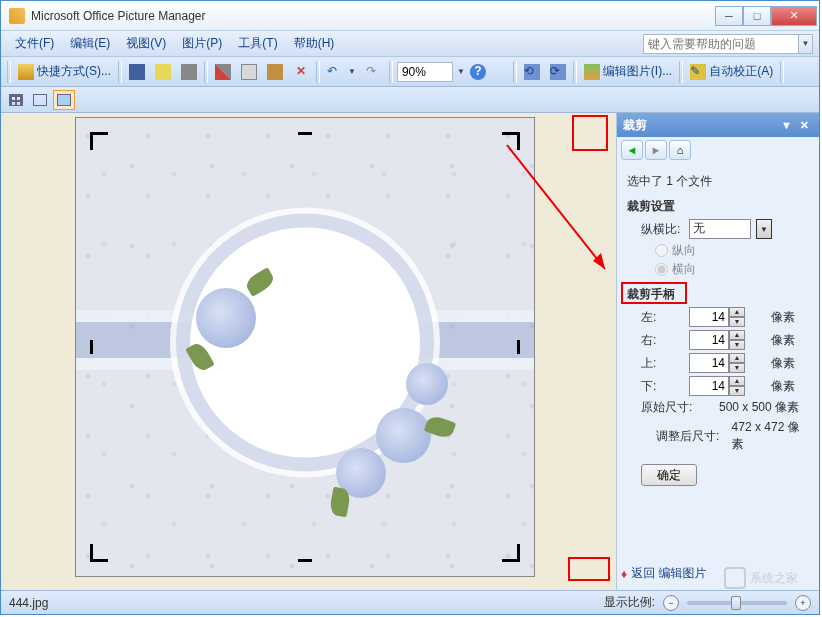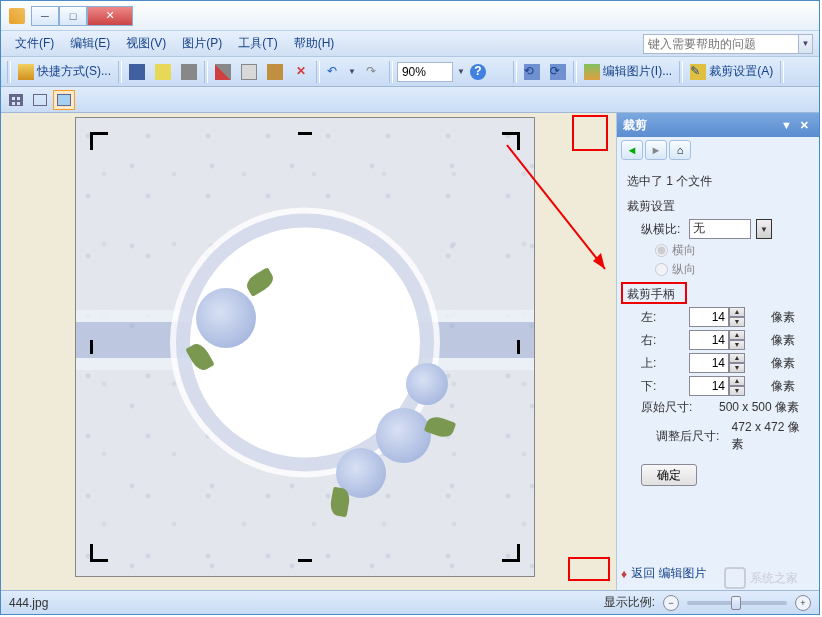--- a/index.html
+++ b/index.html
@@ -40,21 +40,21 @@
 .redbox{position:absolute;border:2px solid #e00;pointer-events:none}
 .arrow{position:absolute;pointer-events:none}
 .side-panel{width:202px;background:#e8f0fc;display:flex;flex-direction:column}
 .panel-header{height:24px;background:linear-gradient(#7ba8e0,#5a8cd0);color:#fff;display:flex;align-items:center;padding:0 6px;font-weight:bold}
 .panel-header .spacer{flex:1}
 .panel-header .pbtn{color:#fff;padding:0 4px;font-size:11px}
 .nav-row{height:26px;display:flex;align-items:center;padding:0 4px;gap:2px;background:#e8f0fc}
 .navbtn{width:22px;height:20px;border:1px solid #a8c0e0;background:linear-gradient(#f8fcff,#d8e8f8);border-radius:3px;display:flex;align-items:center;justify-content:center;font-size:11px}
 .panel-body{flex:1;padding:6px 10px;overflow:auto;color:#333}
 .panel-body .line{margin:4px 0}
-.label-bold{font-weight:normal;margin:8px 0 4px}
+.label-bold{font-weight:bold;margin:8px 0 4px}
 .frow{display:flex;align-items:center;gap:6px;margin:3px 0 3px 14px}
 .frow .flab{width:42px}
 .sel{width:62px;height:20px;border:1px solid #889;background:#fff;padding:0 3px}
 .seldrop{width:16px;height:20px;border:1px solid #333;background:linear-gradient(#f0f0f0,#d0d0d0);display:flex;align-items:center;justify-content:center;font-size:8px;margin-left:-1px}
 .radio{display:flex;align-items:center;gap:4px;margin:2px 0 2px 28px;color:#888}
 .radio input{accent-color:#888}
 .spin{display:flex;align-items:flex-start}
 .spin input{width:40px;height:20px;border:1px solid #889;text-align:right;padding:0 3px}
 .spinbtns{display:flex;flex-direction:column}
 .spinbtn{width:16px;height:10px;border:1px solid #889;background:linear-gradient(#f0f0f0,#d8d8d8);font-size:7px;line-height:8px;text-align:center}
@@ -79,20 +79,21 @@
 .watermark{position:absolute;right:24px;bottom:28px;color:rgba(200,200,210,.9);font-size:13px;display:flex;align-items:center;gap:4px;pointer-events:none}
 .watermark .wicon{width:22px;height:22px;border:2px solid rgba(200,200,210,.9);border-radius:4px}
 </style>
 </head>
 <body>
 
 <div class="window">
 
  <div class="titlebar">
   <span class="app-icon"></span>
+  <span class="title">Microsoft Office Picture Manager</span>
   <div class="winbtns">
    <div class="winbtn">─</div>
    <div class="winbtn">□</div>
    <div class="winbtn close">✕</div>
   </div>
  </div>
 
  <div class="menubar">
   <span class="menu">文件(F)</span>
   <span class="menu">编辑(E)</span>
@@ -156,21 +157,21 @@
         <span class="tico" style="background:#7090d0">⟳</span>
       </span>
   <span class="tsep"></span>
   <span class="tbtn">
         <span class="tico" style="background:linear-gradient(#80c060,#e0a040)"></span>
         <span>编辑图片(I)...</span>
       </span>
   <span class="tsep"></span>
   <span class="tbtn">
         <span class="tico" style="background:#e0c040">✎</span>
-        <span>裁剪设置(A)</span>
+        <span>自动校正(A)</span>
       </span>
   <span class="tsep"></span>
  </div>
 
  <div class="viewbar">
   <div class="viewbtn">
         <span class="vico" style="background:linear-gradient(90deg,#668 2px,transparent 2px),linear-gradient(#668 2px,transparent 2px);background-size:5px 5px"></span>
       </div>
   <div class="viewbtn">
         <span class="vico"></span>
@@ -226,26 +227,26 @@
    </div>
    <div class="panel-body">
     <div class="line">选中了 1 个文件</div>
     <div class="label-bold">裁剪设置</div>
     <div class="frow">
      <span class="flab">纵横比:</span>
      <span class="sel">无</span>
      <span class="seldrop">▼</span>
     </div>
     <label class="radio">
+            <input type="radio" disabled="" style="">
+            <span>纵向</span>
+          </label>
+    <label class="radio">
             <input type="radio" checked="" disabled="" style="">
             <span>横向</span>
-          </label>
-    <label class="radio">
-            <input type="radio" disabled="" style="">
-            <span>纵向</span>
           </label>
 
     <div class="label-bold" style="position:relative">
      <div class="redbox" style="left:-6px;top:-4px;width:66px;height:22px"></div>
      <span>裁剪手柄</span>
     </div>
     <div class="frow">
             <span class="flab">左:</span>
             <span class="spin">
               <input value="14" style="">

